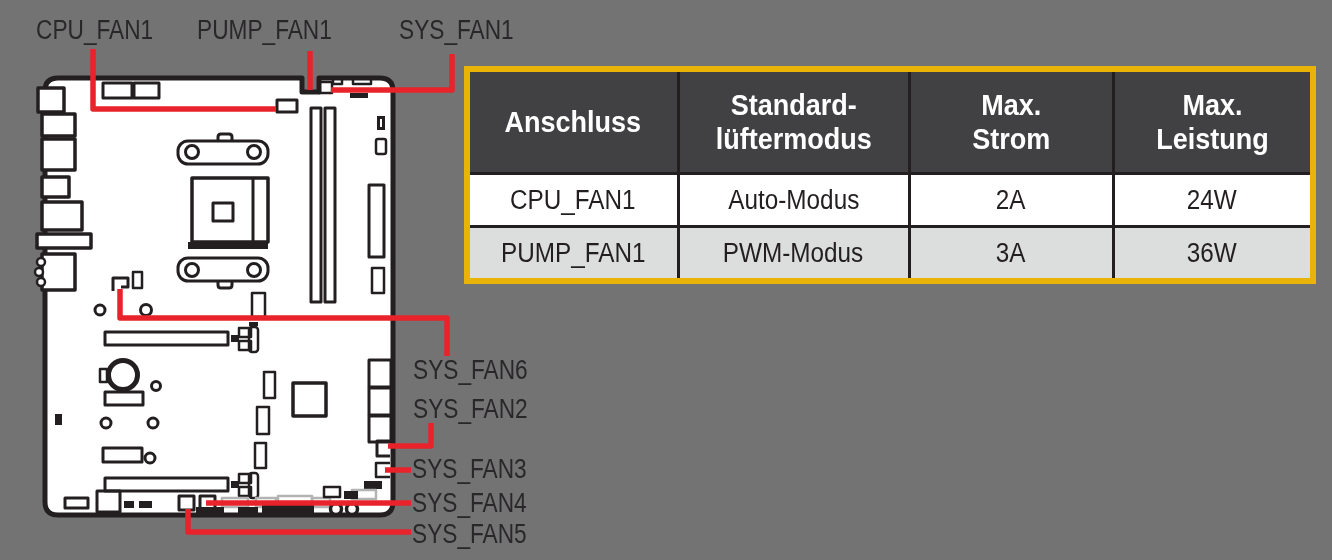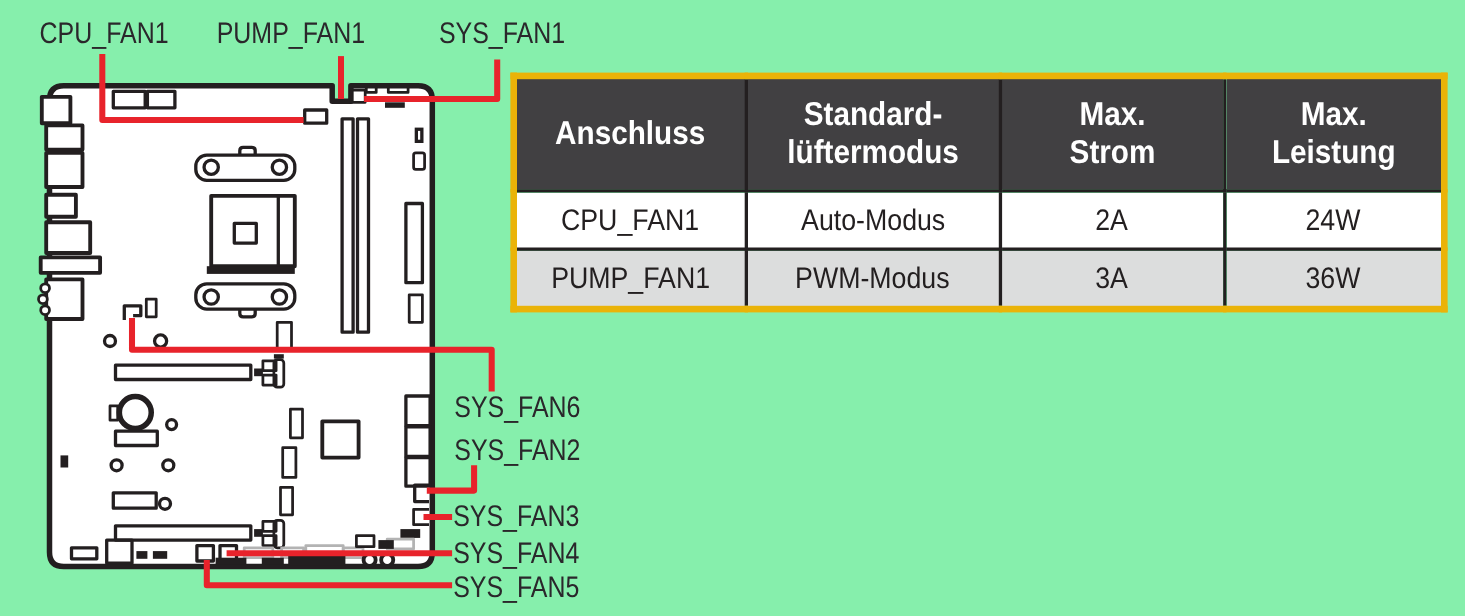--- a/index.html
+++ b/index.html
@@ -1,17 +1,17 @@
 <!DOCTYPE html>
 <html><head>
 <meta charset="utf-8">
 <style>
   html,body{margin:0;padding:0;background:#fff;}
   #canvas{
-    position:relative;width:1332px;height:560px;background:#86efac;
+    position:relative;width:1332px;height:560px;background:#737373;
     font-family:"Liberation Sans",sans-serif;overflow:hidden;
   }
   
   .lbl{
     position:absolute;font-size:27px;line-height:27px;color:#2a272b;
     white-space:nowrap;transform:scaleX(0.84);transform-origin:left top;
     letter-spacing:0px;
   }
   
   #spec-table{

